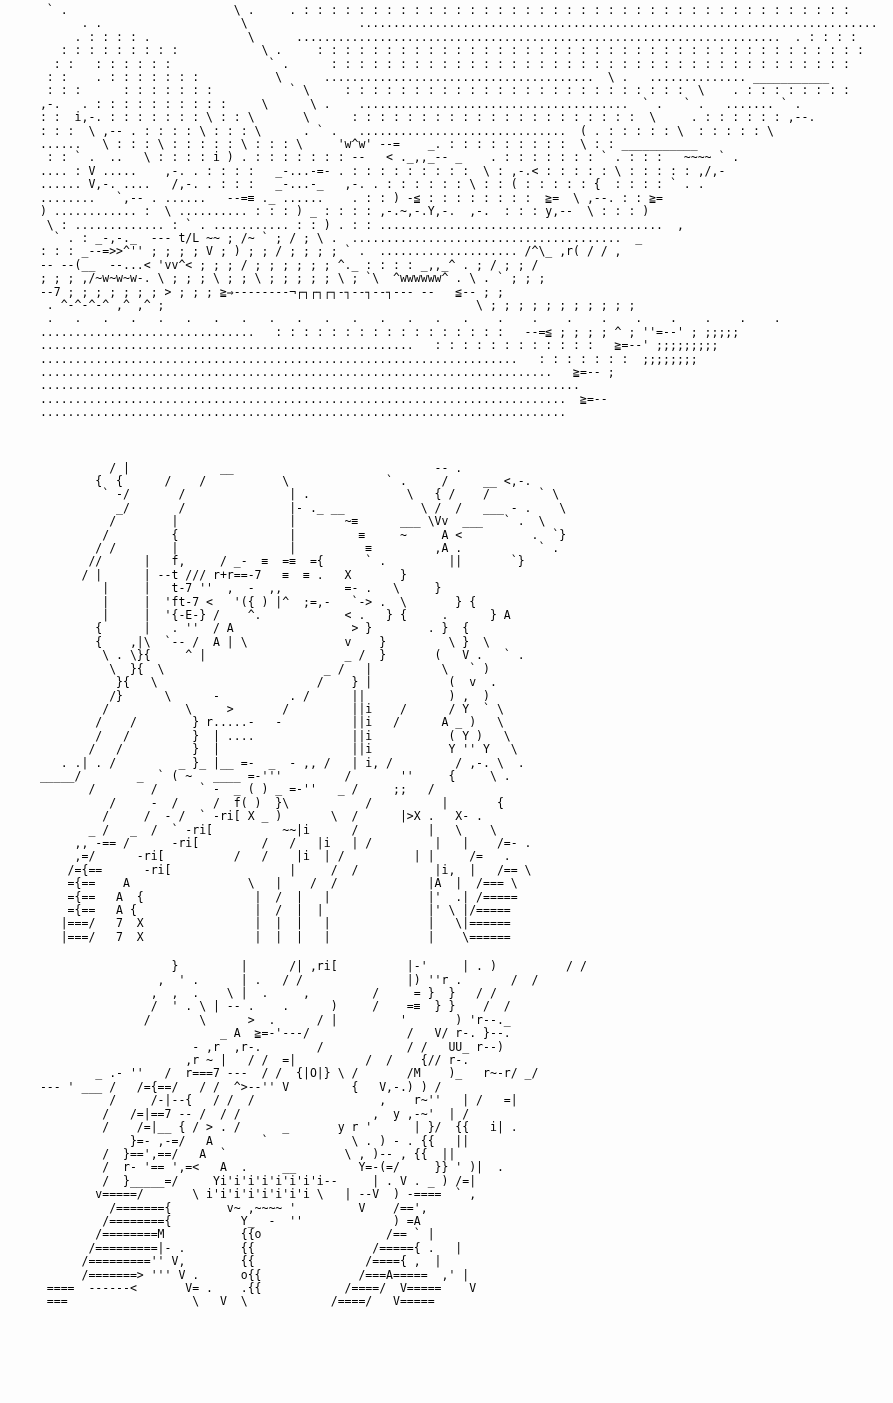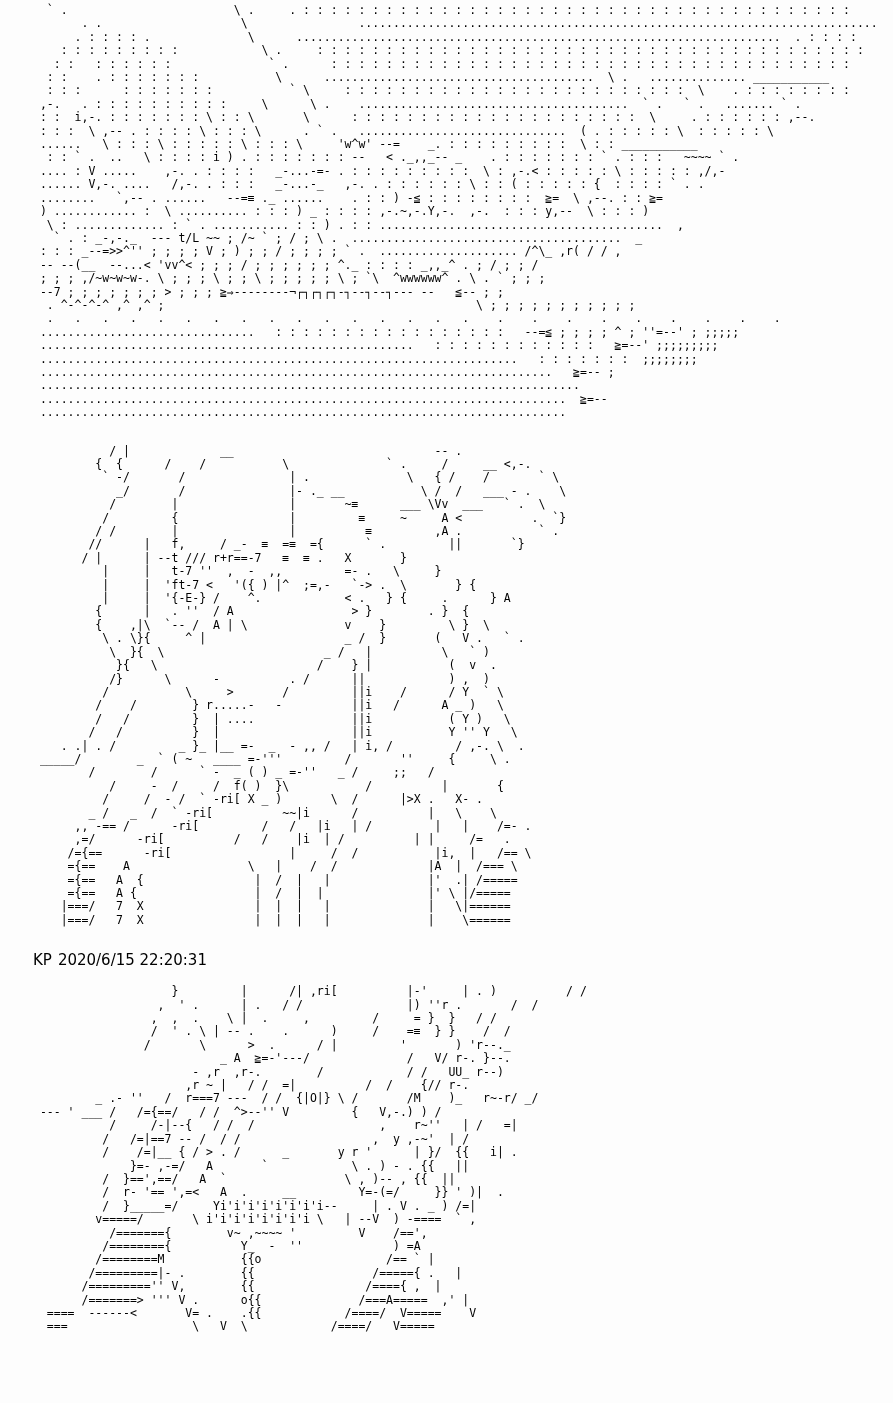--- a/index.html
+++ b/index.html
@@ -19,21 +19,21 @@
   pre.aa {
     margin: 0;
     padding: 0;
     white-space: pre;
     font-family: "DejaVu Sans Mono", "DejaVu Sans", monospace;
     font-size: 11.5px;
     line-height: 13.4px;
     letter-spacing: 0;
     color: #000000;
   }
-  pre.aa-2 { margin-top: 25px; }
+  pre.aa-2 { margin-top: 42px; }
   .caption {
     margin-top: 10px;
     font-family: "DejaVu Sans", "Liberation Sans", sans-serif;
     font-size: 14px;
     line-height: 18px;
     color: #000000;
   }
   .meta {
     margin-top: 24px;
     font-family: "DejaVu Sans", "Liberation Sans", sans-serif;
@@ -112,23 +112,20 @@
       ,, -== /      -ri[         /   /   |i   | /         |   |    /=- .
       ,=/      -ri[          /   /    |i  | /          | |     /=   .
      /={==      -ri[                 |     /  /           |i,  |   /== \
      ={==    A                 \   |    /  /             |A  |  /=== \
      ={==   A  {                |  /  |   |              |'  .| /=====
      ={==   A {                 |  /  |  |               |' \ |/=====
     |===/   7  X                |  |  |   |              |   \|======
     |===/   7  X                |  |  |   |              |    \======</pre>
 
 
-  <div class="meta">
-    <span class="poster">KP</span><span class="ts">2020/6/15 22:20:31</span>
-  </div>
 
   <pre class="aa aa-3">                    }         |      /| ,ri[          |-'     | . )          / /
                   ,  ' .      | .   / /               |) ''r .       /  /
                  ,  ,  .    \ |  .     ,         /     = }  }   / /
                  /  ' . \ | -- .    .      )     /    =≡  } }    /  /
                 /       \      &gt;  .      / |         '       ) 'r--._
                            _ A  ≧=-'---/              /   V/ r-. }--.
                        - ,r  ,r-.        /            / /   UU_ r--)
                       ,r ~ |   / /  =|          /  /    {// r-.
          _ .- ''   /  r===7 ---  / /  {|O|} \ /       /M    )_   r~-r/ _/

